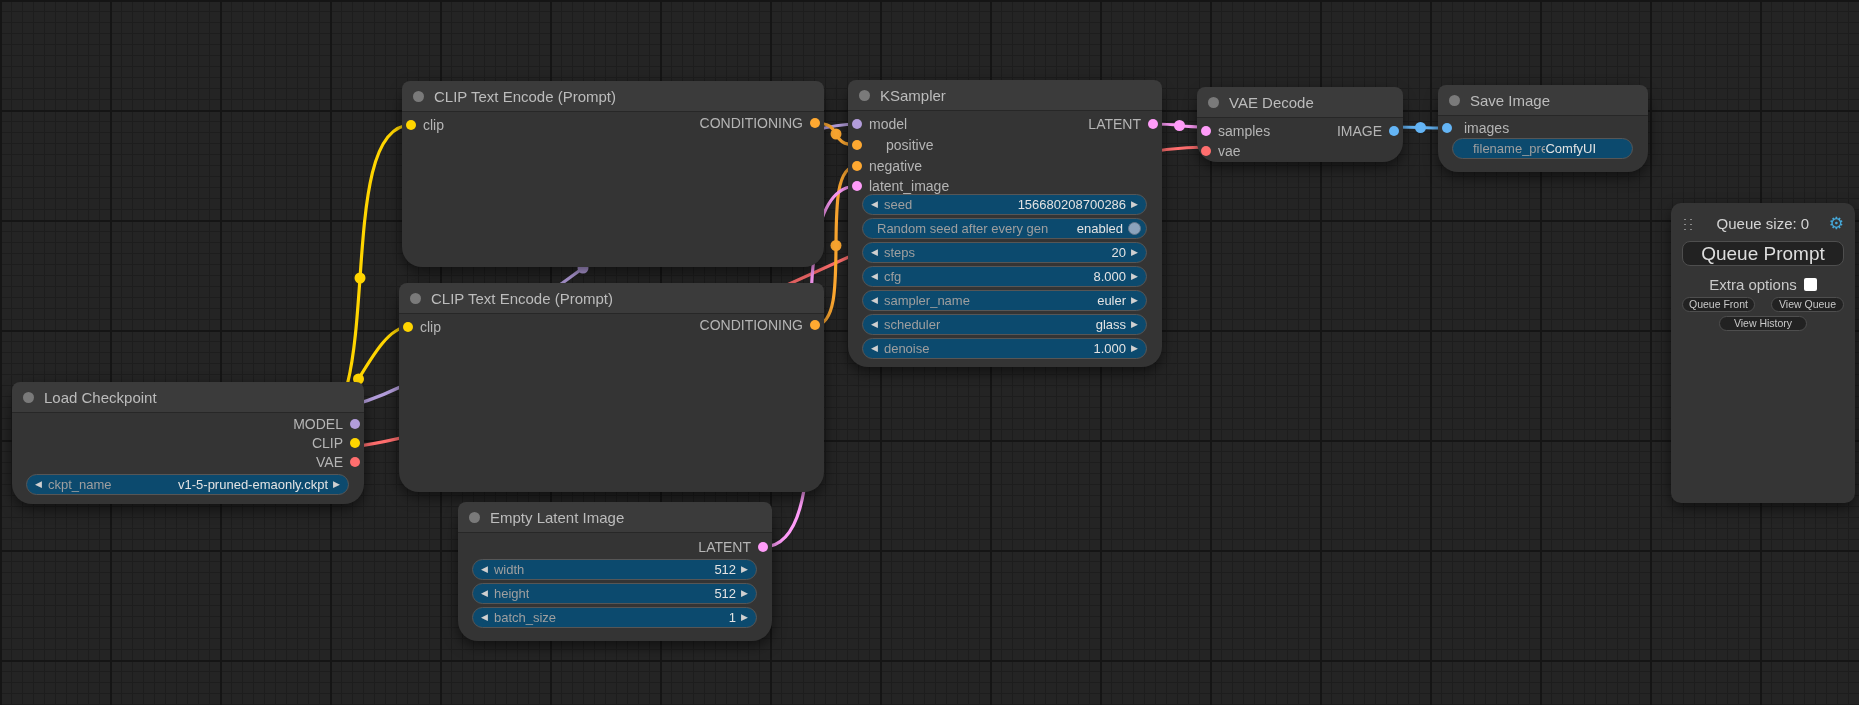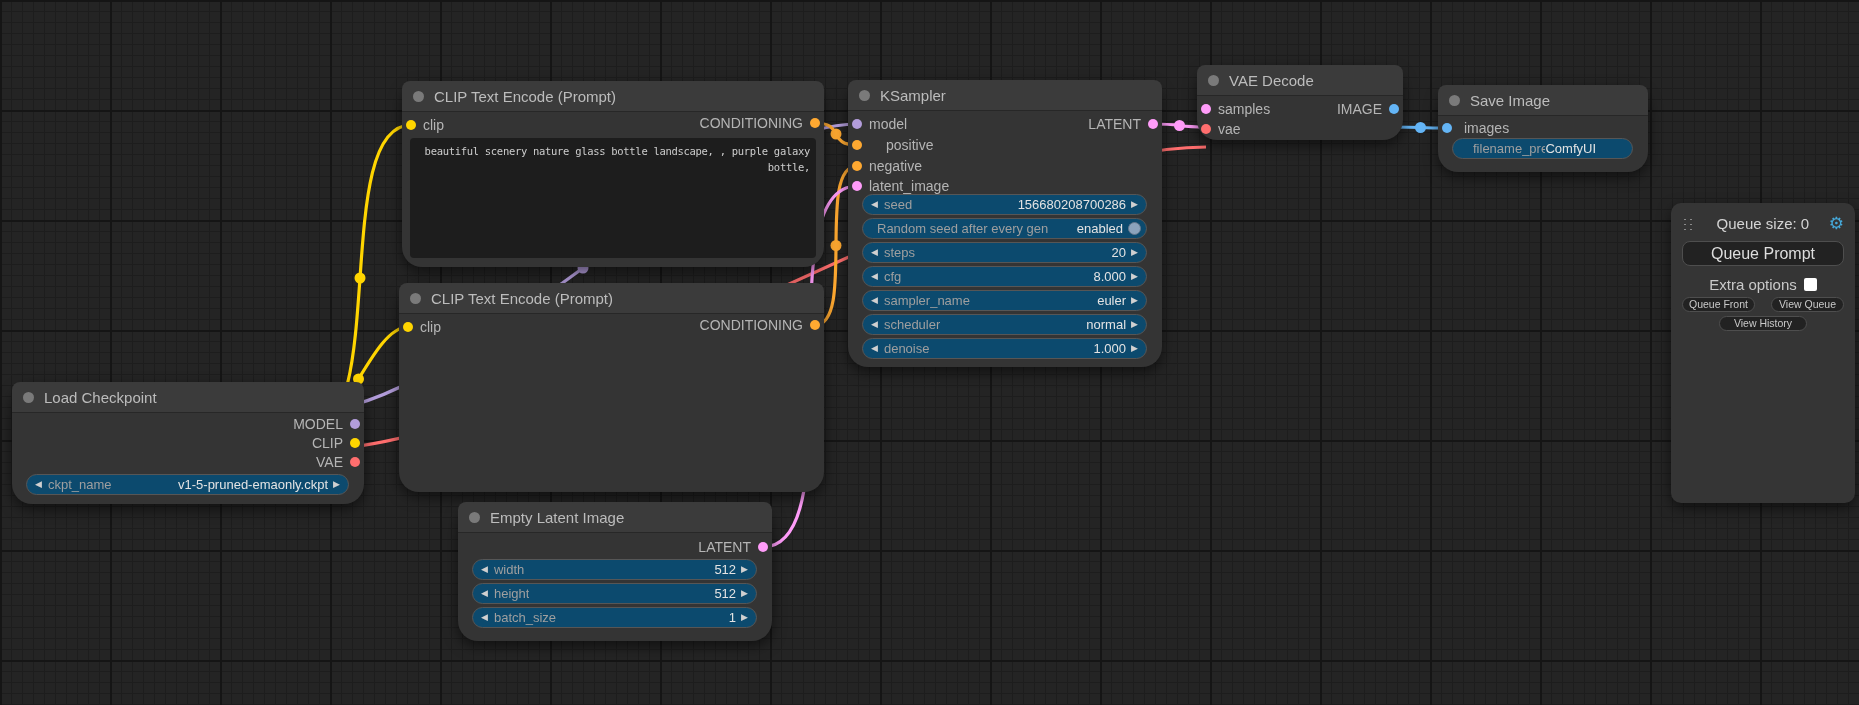--- a/index.html
+++ b/index.html
@@ -46,21 +46,21 @@
                background:#353535;border-radius:10px;box-shadow:0 5px 14px rgba(0,0,0,.55);
                padding:8px 11px;box-sizing:border-box;color:#d0d0d0;}
   .qp-header{display:flex;align-items:center;height:24px;}
   .drag-handle{width:11px;height:14px;margin-right:4px;
                background-image:radial-gradient(#8a8a8a 1px, transparent 1.3px);
                background-size:6px 5px;background-position:0 1px;}
   .qp-title{flex:1;text-align:center;font-size:15px;color:#d4d4d4;}
   .gear{font-size:17px;color:#45a8d9;line-height:1;cursor:pointer;}
   button{font-family:"Liberation Sans",sans-serif;background:#222;border:1px solid #4e4e4e;
          border-radius:8px;color:#dedede;cursor:pointer;display:block;}
-  .qp-primary{width:100%;height:25px;font-size:16px;margin-top:6px;}
+  .qp-primary{width:100%;height:25px;font-size:19px;margin-top:6px;}
   .qp-extra{display:flex;align-items:center;justify-content:center;gap:7px;
             margin-top:10px;font-size:15px;color:#c9c9c9;height:17px;}
   .checkbox{width:13px;height:13px;background:#fff;border-radius:2px;display:inline-block;}
   .qp-row{display:flex;gap:16px;margin-top:4px;justify-content:center;}
   .qp-small{flex:1;height:15px;font-size:10.5px;color:#c9c9c9;border-radius:8px;
             padding:0;line-height:13px;}
   .qp-row.center .qp-small{flex:0 0 88px;}
   .qp-actions{margin-top:14px;display:flex;flex-direction:column;gap:9px;}
   .qp-big{width:100%;height:23px;font-size:18px;line-height:20px;}
 </style>
@@ -95,21 +95,20 @@
           <span class="ttext">CLIP Text Encode (Prompt)</span>
         </div>
         <div class="slot in" style="top: 37px;">
           <span class="sdot" style="background: rgb(255, 213, 0);"></span>
           <span class="slabel">clip</span>
         </div>
         <div class="slot out" style="top: 35px;">
           <span class="sdot" style="background: rgb(255, 169, 49);"></span>
           <span class="slabel">CONDITIONING</span>
         </div>
-        <div class="prompt" style="top: 57px;">beautiful scenery nature glass bottle landscape, , purple galaxy bottle,</div>
       </div>
       <div class="node" style="left: 399px; top: 283px; width: 425px; height: 209px;">
         <div class="ntitle">
           <span class="tdot"></span>
           <span class="ttext">CLIP Text Encode (Prompt)</span>
         </div>
         <div class="slot in" style="top: 37px;">
           <span class="sdot" style="background: rgb(255, 213, 0);"></span>
           <span class="slabel">clip</span>
         </div>
@@ -199,21 +198,21 @@
           <span class="warr">◀</span>
           <span class="wlabel">sampler_name</span>
           <span class="wspacer"></span>
           <span class="wvalue">euler</span>
           <span class="warr">▶</span>
         </div>
         <div class="widget combo" style="top: 234px;">
           <span class="warr">◀</span>
           <span class="wlabel">scheduler</span>
           <span class="wspacer"></span>
-          <span class="wvalue">normal</span>
+          <span class="wvalue">glass</span>
           <span class="warr">▶</span>
         </div>
         <div class="widget number" style="top: 258px;">
           <span class="warr">◀</span>
           <span class="wlabel">denoise</span>
           <span class="wspacer"></span>
           <span class="wvalue">1.000</span>
           <span class="warr">▶</span>
         </div>
       </div>
@@ -241,21 +240,21 @@
           <span class="warr">▶</span>
         </div>
         <div class="widget number" style="top: 105px;">
           <span class="warr">◀</span>
           <span class="wlabel">batch_size</span>
           <span class="wspacer"></span>
           <span class="wvalue">1</span>
           <span class="warr">▶</span>
         </div>
       </div>
-      <div class="node" style="left: 1197px; top: 65px; width: 206px; height: 75px;">
+      <div class="node" style="left: 1197px; top: 87px; width: 206px; height: 75px;">
         <div class="ntitle">
           <span class="tdot"></span>
           <span class="ttext">VAE Decode</span>
         </div>
         <div class="slot in" style="top: 37px;">
           <span class="sdot" style="background: rgb(255, 156, 249);"></span>
           <span class="slabel">samples</span>
         </div>
         <div class="slot in" style="top: 57px;">
           <span class="sdot" style="background: rgb(255, 110, 110);"></span>

